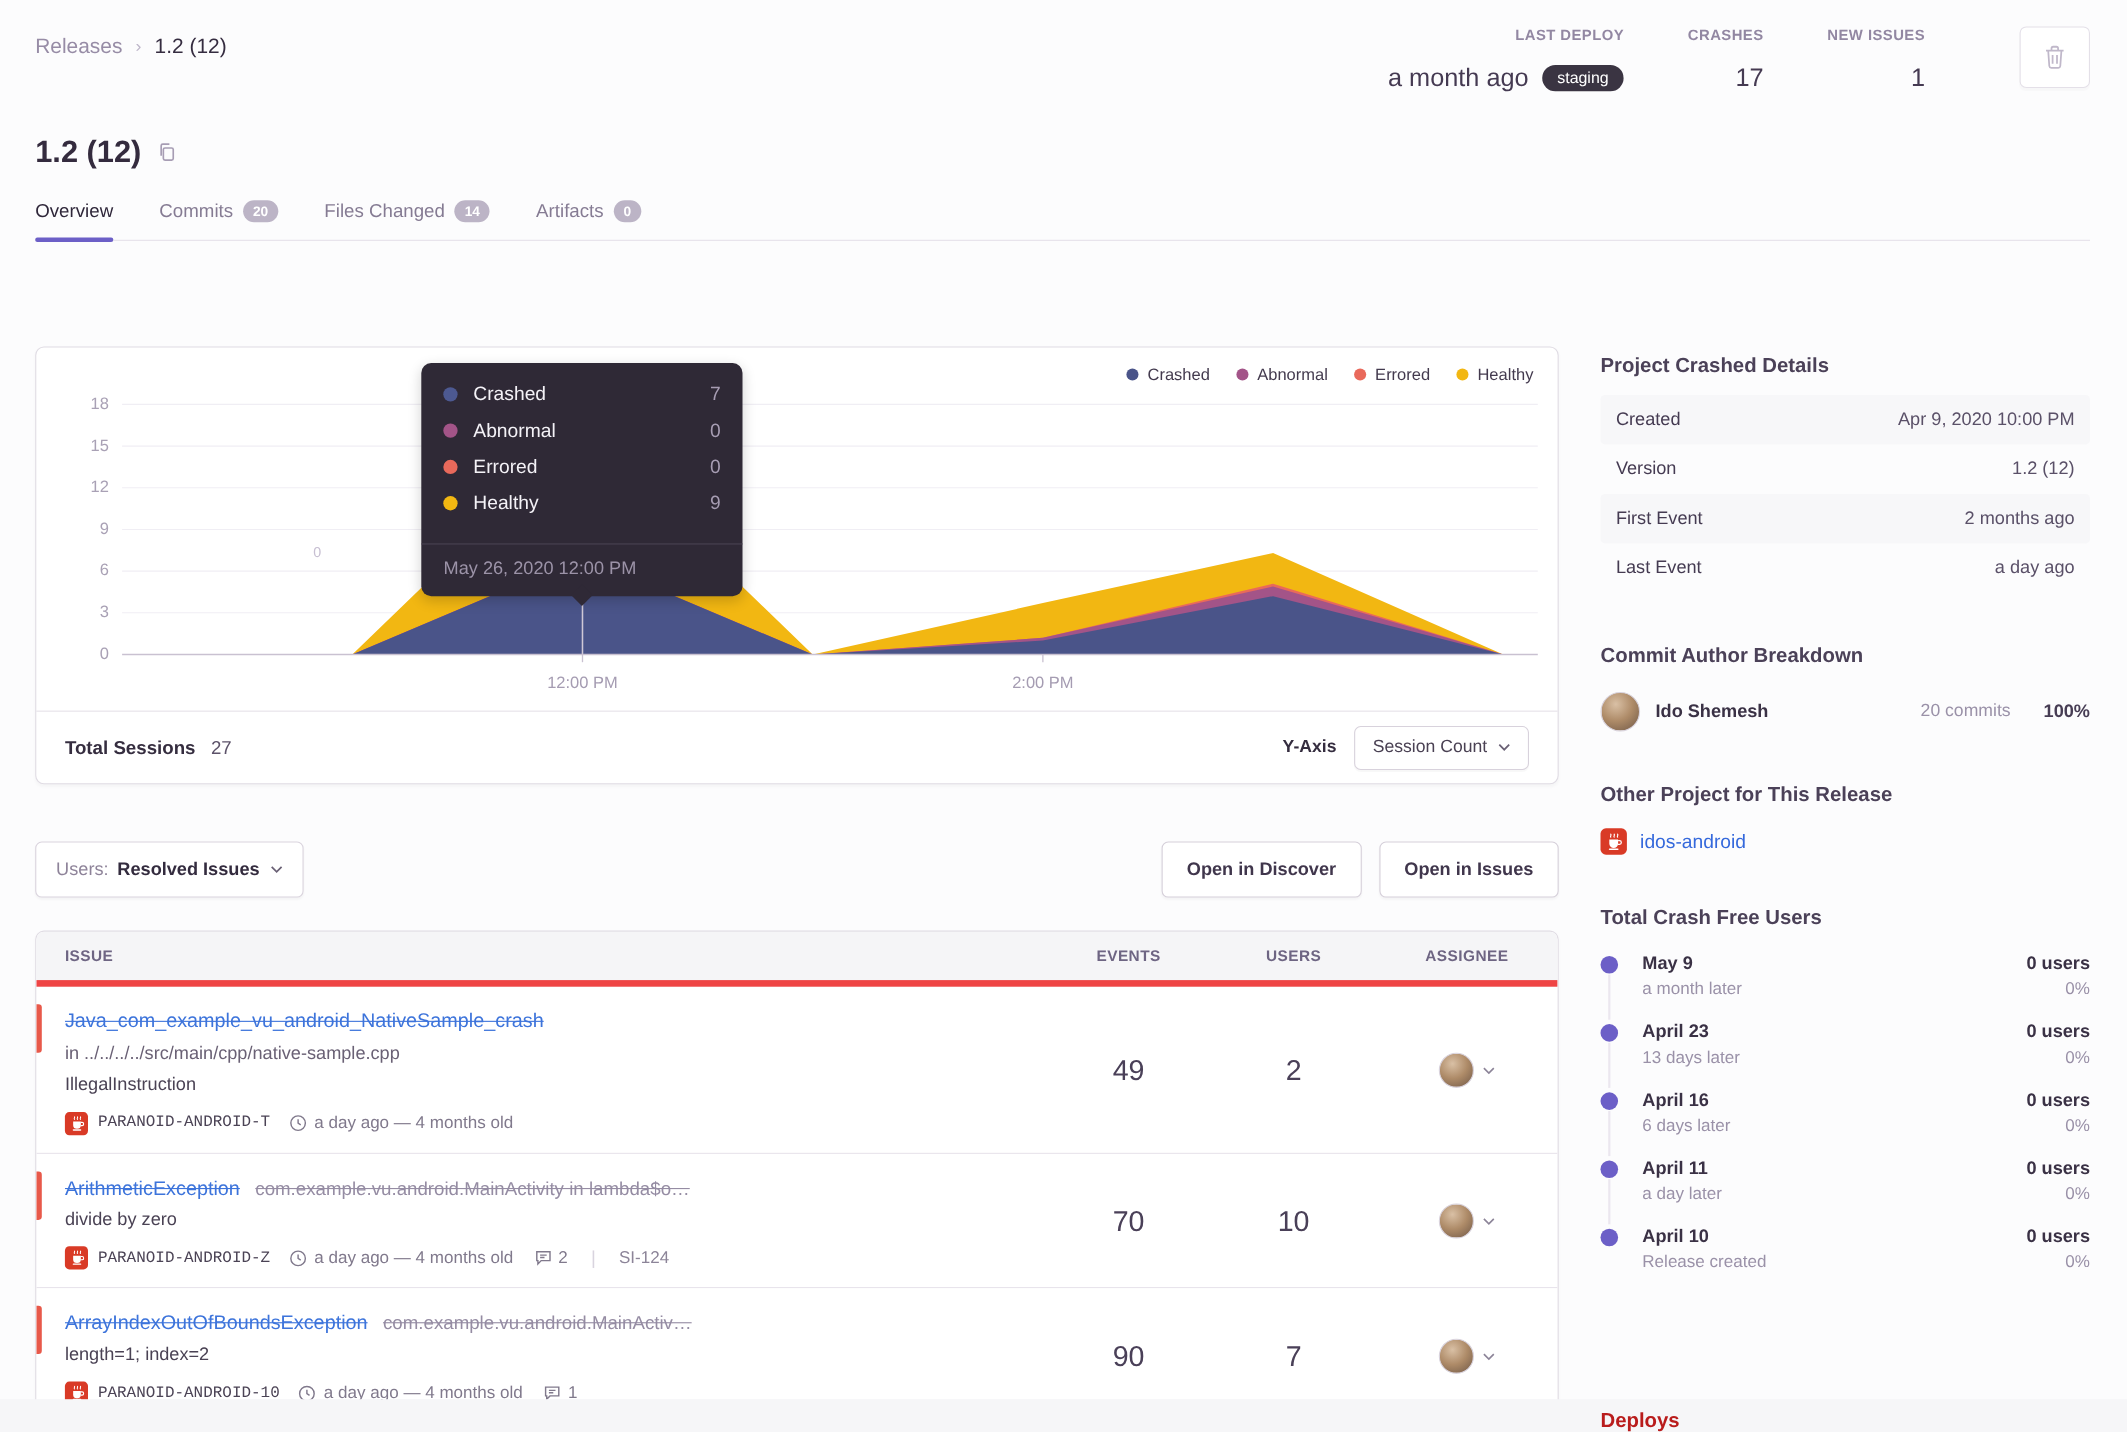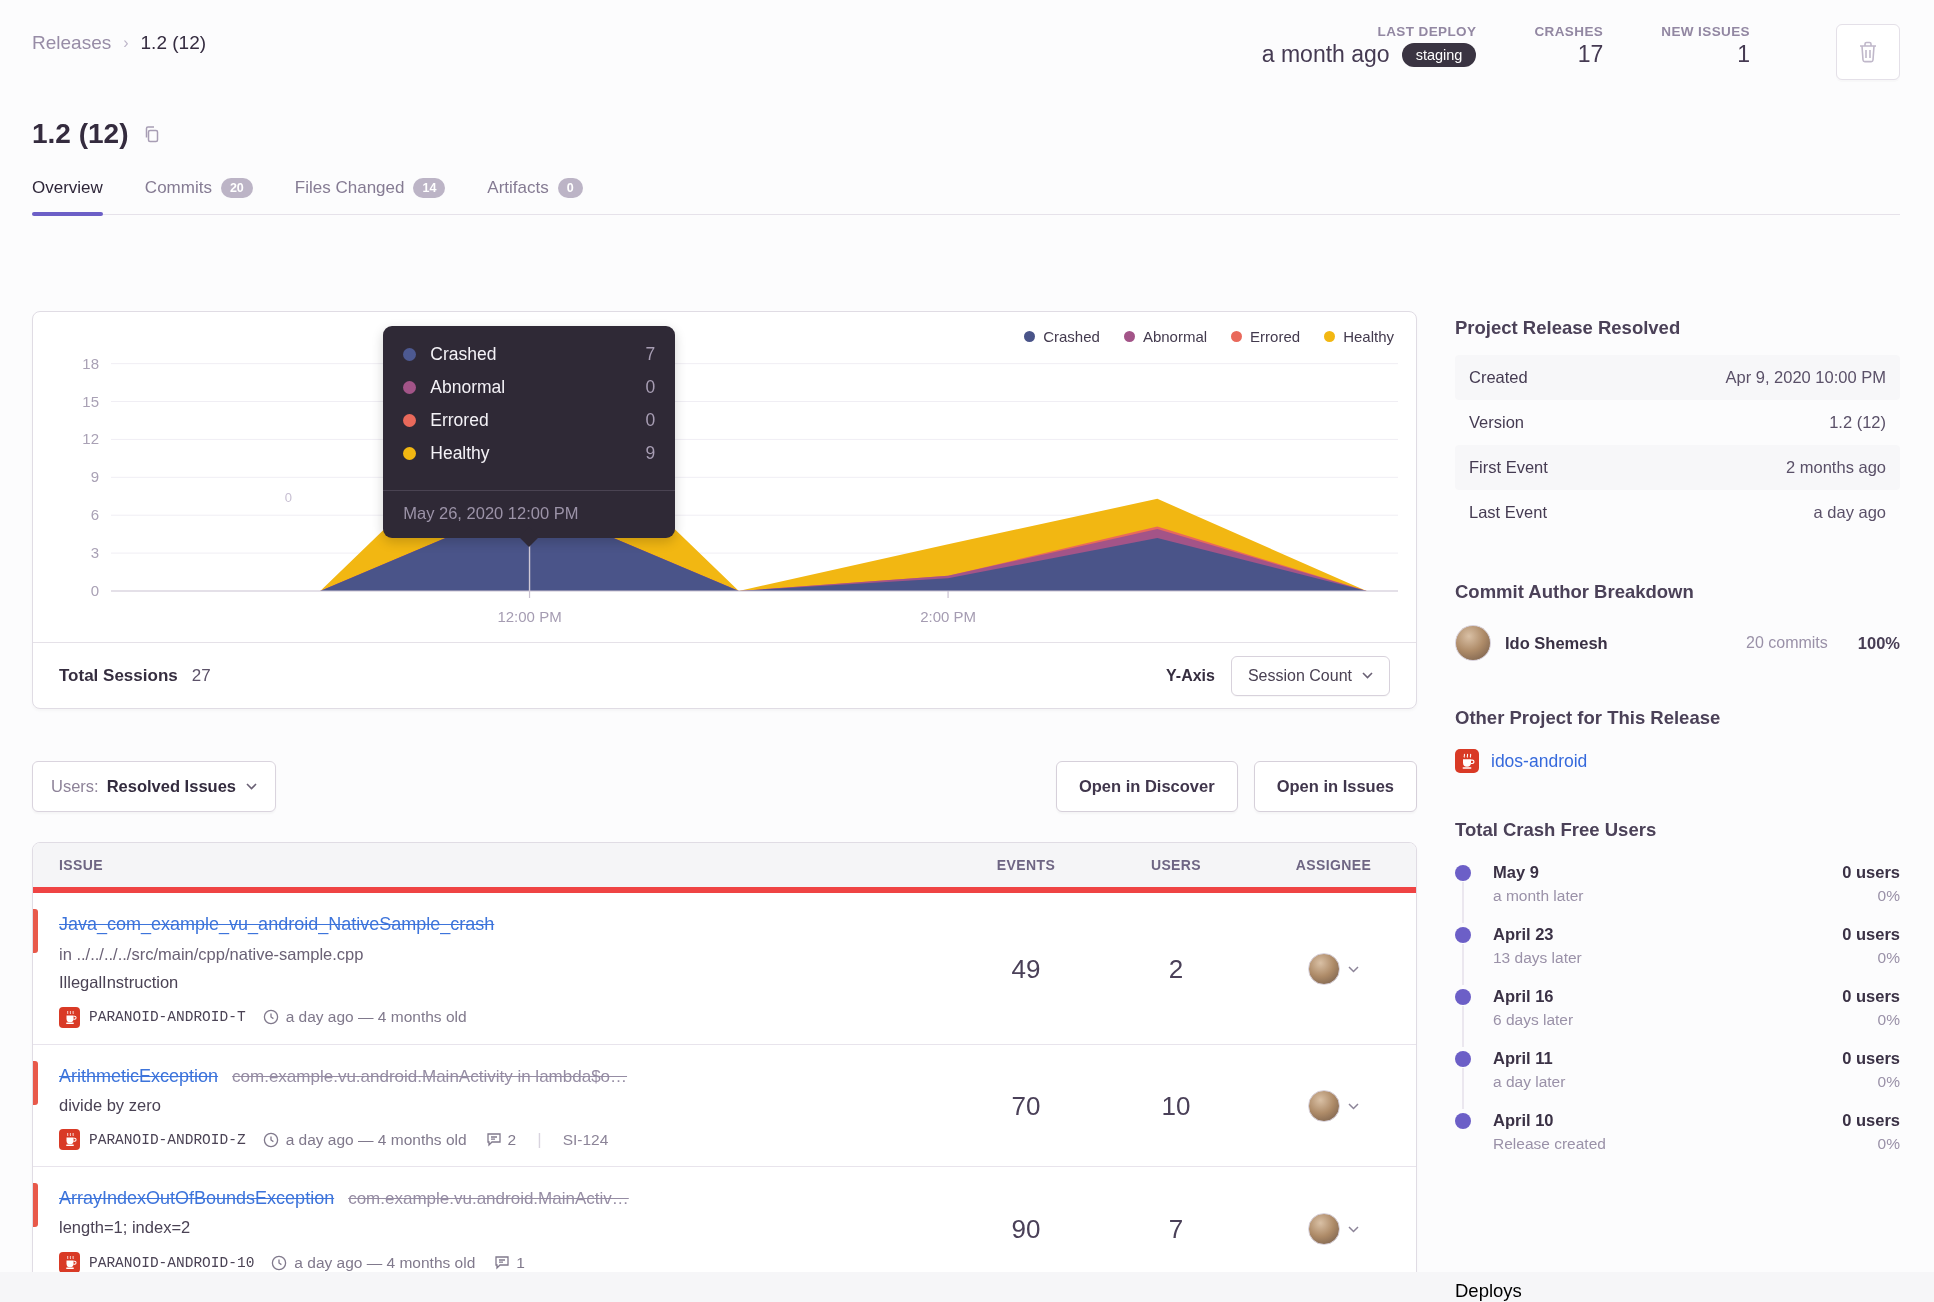--- a/index.html
+++ b/index.html
@@ -10,21 +10,21 @@
   }
   
   .page-header { padding:24px 34px 0 32px; }
   .top-row { display:flex; justify-content:space-between; align-items:flex-start; }
   .breadcrumb { font-size:19px; display:flex; align-items:center; padding-top:8px; }
   .crumb-parent { color:#978CA6; cursor:pointer; }
   .crumb-sep { color:#BEB6C9; margin:0 12px; font-size:16px; }
   .crumb-current { color:#352C40; font-weight:500; }
   .header-stats { display:flex; align-items:flex-start; gap:58px; }
   .stat { text-align:right; }
-  .stat-label { font-size:13.5px; font-weight:700; letter-spacing:.4px; color:#9287A2; margin-bottom:2px; }
+  .stat-label { font-size:13.5px; font-weight:700; letter-spacing:.4px; color:#9287A2; margin-bottom:18px; }
   .stat-value { font-size:23px; color:#453A52; display:flex; align-items:center; justify-content:flex-end; }
   .staging-pill { background:#3A3442; color:#FFFFFF; font-size:14.5px; border-radius:20px; padding:4px 14px; margin-left:12px; font-weight:400; }
   .trash-btn { width:64px; height:56px; border:1px solid #E4E0E8; border-radius:6px; background:#FFFFFF; display:flex; align-items:center; justify-content:center; margin-left:28px; cursor:pointer; box-shadow:0 2px 1px rgba(0,0,0,.02); }
   .title-row { margin-top:38px; display:flex; align-items:center; }
   .page-title { font-size:28px; font-weight:600; color:#342B3E; }
   .copy-icon { margin-left:14px; cursor:pointer; }
   .tabs { margin-top:28px; display:flex; gap:42px; border-bottom:1px solid #E6E2EA; }
   .tab { font-size:17px; color:#857B93; padding-bottom:16px; position:relative; display:flex; align-items:center; cursor:pointer; }
   .tab.active { color:#2E2639; font-weight:500; }
   .tab.active::after { content:""; position:absolute; left:0; right:0; bottom:-2px; height:4px; background:#6C5FC7; border-radius:2px; }
@@ -111,21 +111,21 @@
   .project-link { font-size:17.5px; color:#3569DC; cursor:pointer; }
   .cf-list { margin-top:22px; }
   .cf-entry { position:relative; padding-left:38px; margin-bottom:20px; }
   .cf-entry .connector { position:absolute; left:7px; top:19px; bottom:-18px; width:2px; background:#EBE7EF; }
   .cf-entry:last-child .connector { display:none; }
   .cf-dot { position:absolute; left:0; top:2px; width:16px; height:16px; border-radius:50%; background:#6C5FC7; }
   .cf-line1 { display:flex; justify-content:space-between; font-size:16.5px; font-weight:700; color:#3A3145; }
   .cf-line2 { display:flex; justify-content:space-between; font-size:15.5px; color:#9A91A8; margin-top:5px; }
   
   .bottom-band { position:absolute; left:0; right:0; top:1272px; height:30px; background:#F6F6F8; z-index:4; }
-  .deploys-heading { margin-left:1455px; padding-top:8px; font-size:18.5px; font-weight:400; color:#000000; }
+  .deploys-heading { margin-left:1455px; padding-top:8px; font-size:18.5px; font-weight:700; color:#b91c1c; }
   svg.icon { display:block; }
 </style>
 </head>
 <body>
 
 <div class="page-header">
   <div class="top-row">
     <div class="breadcrumb">
       <span class="crumb-parent">Releases</span>
       <span class="crumb-sep">›</span>
@@ -441,21 +441,21 @@
             <svg class="icon" width="11" height="7" viewBox="0 0 11 7" fill="none" stroke="#8C8498" stroke-width="1.5">
                 <path d="M1 1l4.5 4.5L10 1"></path>
               </svg>
           </span>
         </div>
       </div>
     </div>
   </div>
 
   <div class="sidebar">
-    <div class="sb-heading">Project Release Resolved</div>
+    <div class="sb-heading">Project Crashed Details</div>
     <div class="kv-table">
       <div class="kv-row alt">
         <span class="kv-key">Created</span>
         <span class="kv-val">Apr 9, 2020 10:00 PM</span>
       </div>
       <div class="kv-row">
         <span class="kv-key">Version</span>
         <span class="kv-val">1.2 (12)</span>
       </div>
       <div class="kv-row alt">

